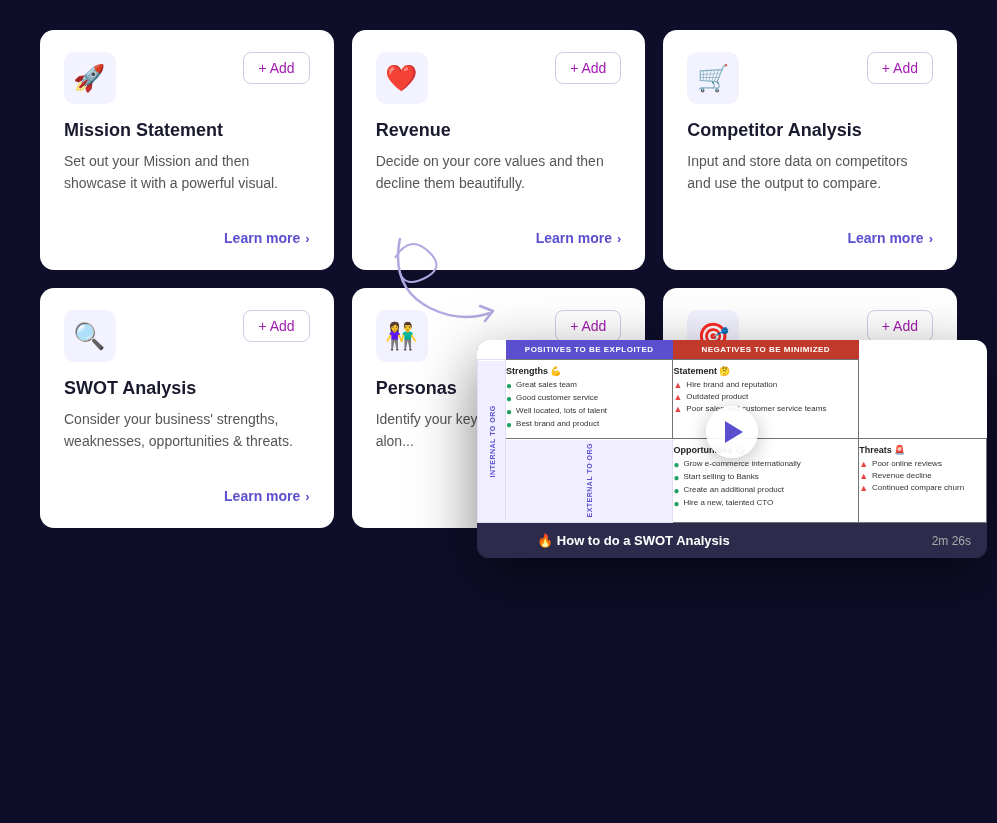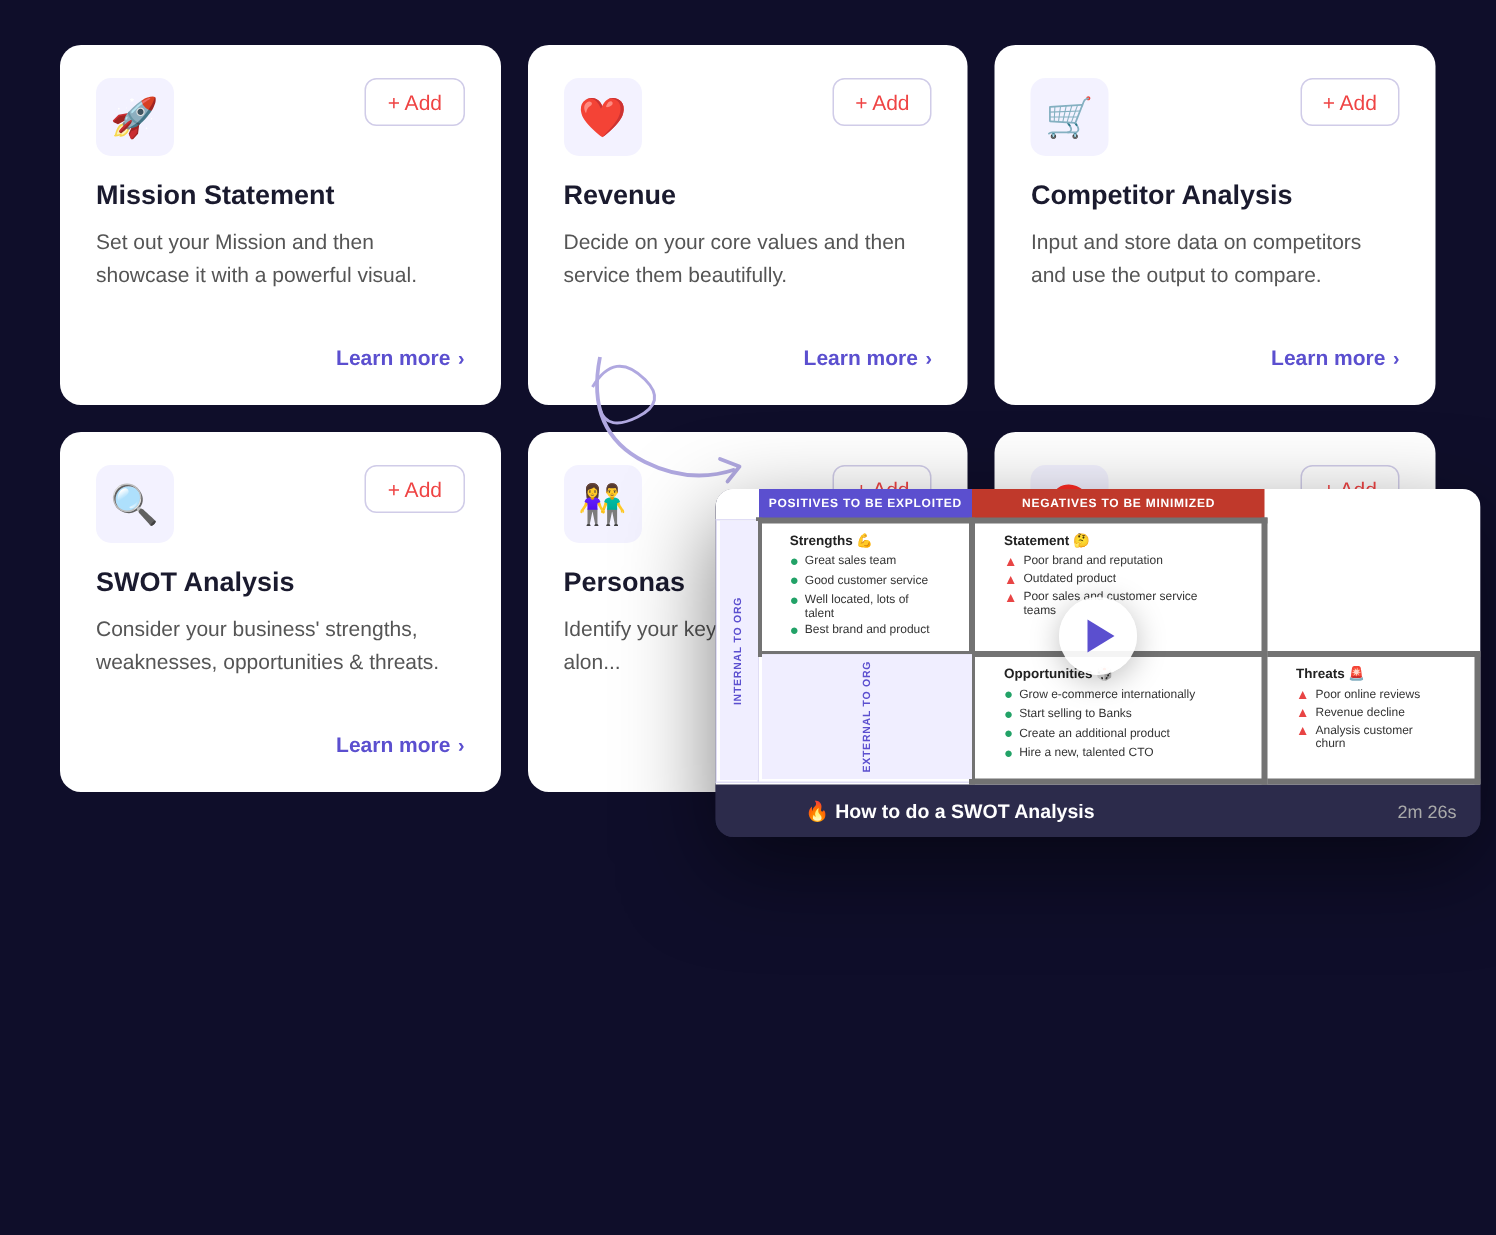--- a/index.html
+++ b/index.html
@@ -53,21 +53,21 @@
       justify-content: center;
       font-size: 26px;
     }
 
     .add-btn {
       border: 1.5px solid #d0cce8;
       background: #fff;
       border-radius: 8px;
       padding: 7px 14px;
       font-size: 14px;
-      color: #ef4444;
+      color: #a21caf;
       cursor: pointer;
       display: flex;
       align-items: center;
       gap: 4px;
       font-weight: 500;
     }
 
     .card-title {
       font-size: 18px;
       font-weight: 700;
@@ -141,22 +141,22 @@
       color: #5b4fcf;
       font-size: 7px;
       font-weight: 700;
       letter-spacing: 0.5px;
       text-align: center;
       padding: 4px;
       border: 1px solid #e0ddf5;
     }
 
     .swot-cell {
-      border: 4px solid #737373;
-      padding: 6px 19px;
+      border: 1px solid #737373;
+      padding: 6px 0;
       vertical-align: top;
     }
 
     .swot-cell-title {
       font-weight: 700;
       font-size: 9px;
       margin-bottom: 4px;
       color: #222;
     }
 
@@ -249,21 +249,21 @@
     <a class="learn-more">
       Learn more <span class="learn-more-arrow">›</span>
     </a>
   </div>
       <div class="card">
     <div class="card-top">
       <div class="card-icon-wrap">❤️</div>
       <button class="add-btn">+ Add</button>
     </div>
     <div class="card-title">Revenue</div>
-    <div class="card-desc">Decide on your core values and then service them beautifully.</div>
+    <div class="card-desc">Decide on your core values and then decline them beautifully.</div>
     <a class="learn-more">
       Learn more <span class="learn-more-arrow">›</span>
     </a>
   </div>
       <div class="card">
     <div class="card-top">
       <div class="card-icon-wrap">🛒</div>
       <button class="add-btn">+ Add</button>
     </div>
     <div class="card-title">Competitor Analysis</div>
@@ -343,21 +343,21 @@
                 </div>
                 <div class="swot-item">
                   <span class="dot-green">●</span>
                   <span>Best brand and product</span>
                 </div>
   </td>
   <td class="swot-cell">
     <div class="swot-cell-title">Statement 🤔</div>
     <div class="swot-item">
                   <span class="dot-red">▲</span>
-                  <span>Poor brand and reputation</span>
+                  <span>Hire brand and reputation</span>
                 </div>
                 <div class="swot-item">
                   <span class="dot-red">▲</span>
                   <span>Outdated product</span>
                 </div>
                 <div class="swot-item">
                   <span class="dot-red">▲</span>
                   <span>Poor sales and customer service teams</span>
                 </div>
   </td>
@@ -388,21 +388,21 @@
     <div class="swot-item">
                   <span class="dot-red">▲</span>
                   <span>Poor online reviews</span>
                 </div>
                 <div class="swot-item">
                   <span class="dot-red">▲</span>
                   <span>Revenue decline</span>
                 </div>
                 <div class="swot-item">
                   <span class="dot-red">▲</span>
-                  <span>Analysis customer churn</span>
+                  <span>Continued compare churn</span>
                 </div>
   </td>
 </tr>
           </tbody>
       </table>
       <div class="play-btn-overlay">
         <div class="play-triangle"></div>
       </div>
     </div>
     <div class="video-footer">

